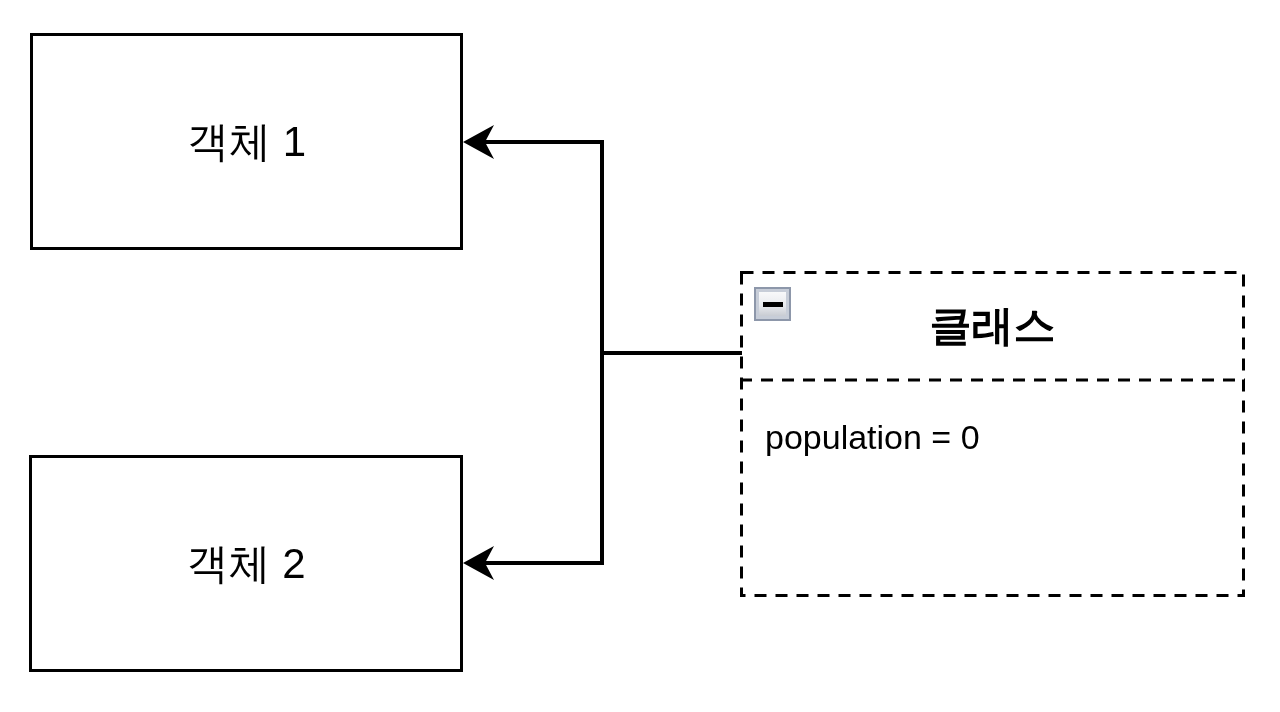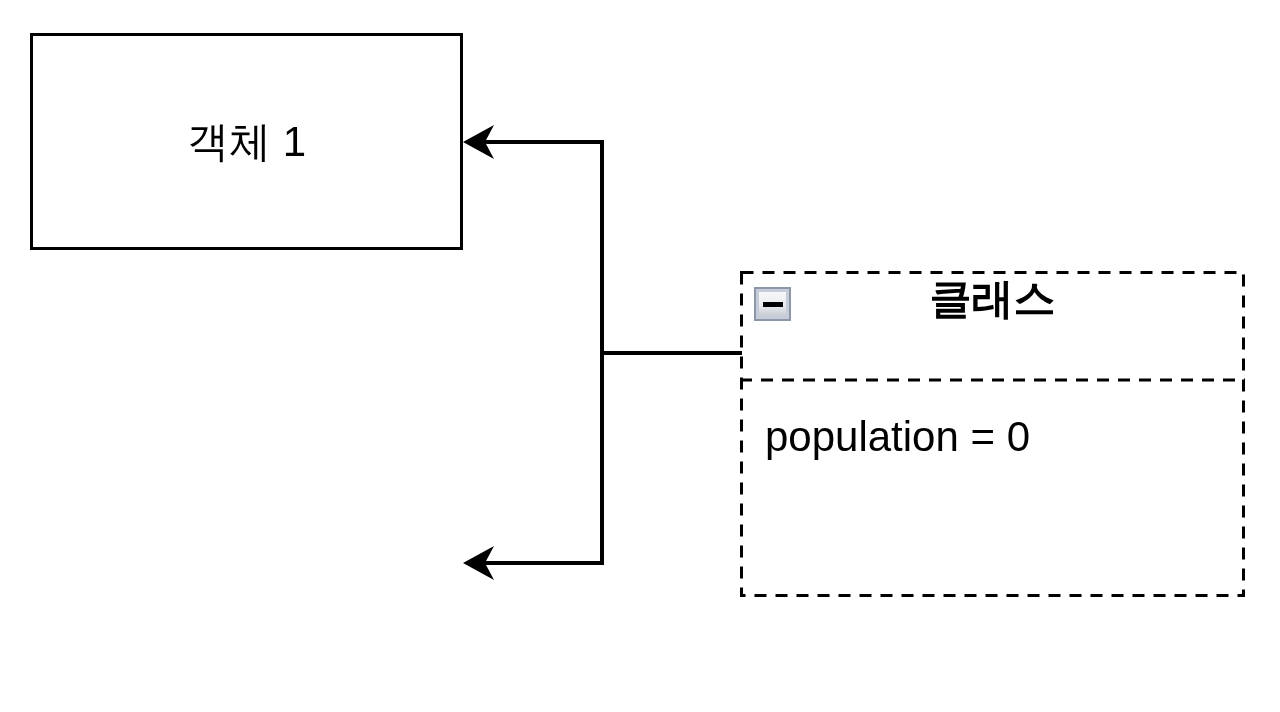--- a/index.html
+++ b/index.html
@@ -62,20 +62,21 @@
     stroke: var(--stroke, #000000);
     stroke-width: 3;
     stroke-dasharray: 12 9;
     fill: none;
   }
   .class-title-row {
     position: absolute;
     left: 0; top: 0;
     width: 505px; height: 109px;
     display: flex;
+    align-items: center;
     justify-content: center;
   }
   .class-title {
     font-size: 42px;
     font-weight: bold;
     color: #000000;
     white-space: nowrap;
   }
   .collapse-btn {
     position: absolute;
@@ -95,21 +96,21 @@
     cursor: pointer;
   }
   .minus-bar {
     width: 20px;
     height: 5px;
     background: #000000;
   }
   .member {
     position: absolute;
     left: 25px;
-    font-size: 42px;
+    font-size: 34px;
     line-height: 42px;
     color: #000000;
     white-space: nowrap;
   }
   #member-field  { top: 145px; }
   #member-method { top: 254px; }
 </style>
 </head>
 <body>
 
@@ -119,20 +120,23 @@
     <path class="ln" d="M 480 142 H 602 V 563 H 480"></path>
     <path class="ln" d="M 602 353 H 742"></path>
     <polygon class="arrowhead" points="463,142 494,125 485,142 494,159"></polygon>
     <polygon class="arrowhead" points="463,563 494,546 485,563 494,580"></polygon>
   </svg>
 
   <div class="obj-box" id="obj1">
     <span class="obj-label">객체 1</span>
   </div>
 
+  <div class="obj-box" id="obj2">
+    <span class="obj-label">객체 2</span>
+  </div>
 
   <div class="class-box">
     <svg class="class-border" viewBox="0 0 505 326" xmlns="http://www.w3.org/2000/svg">
       <rect x="1.5" y="1.5" width="502" height="323"></rect>
       <line x1="0" y1="109" x2="505" y2="109"></line>
     </svg>
 
     <button class="collapse-btn">
       <span class="minus-bar"></span>
     </button>

